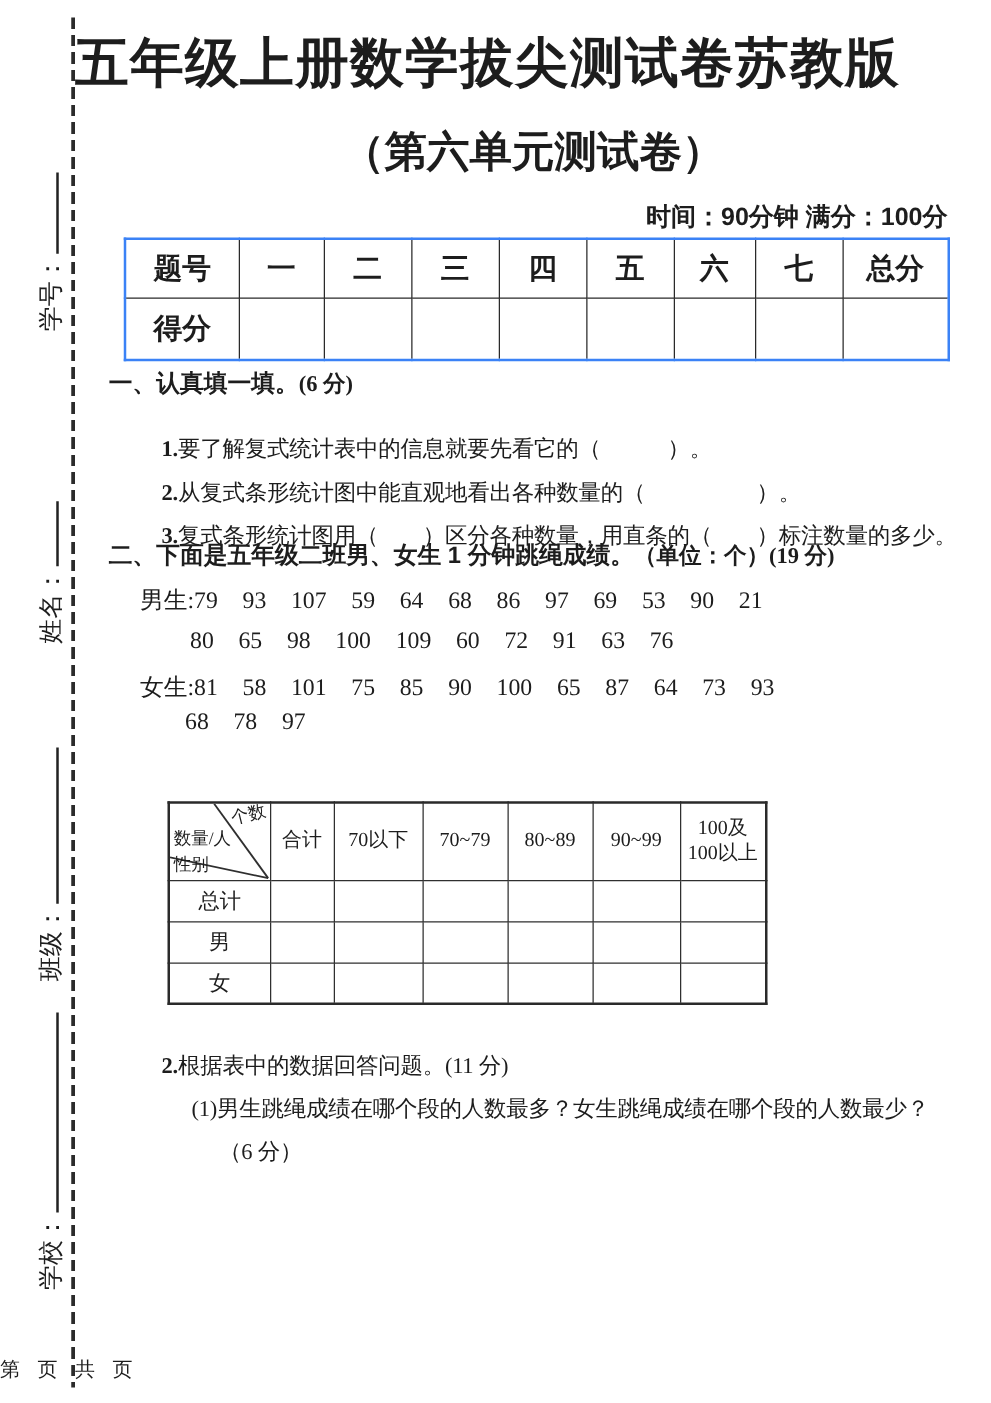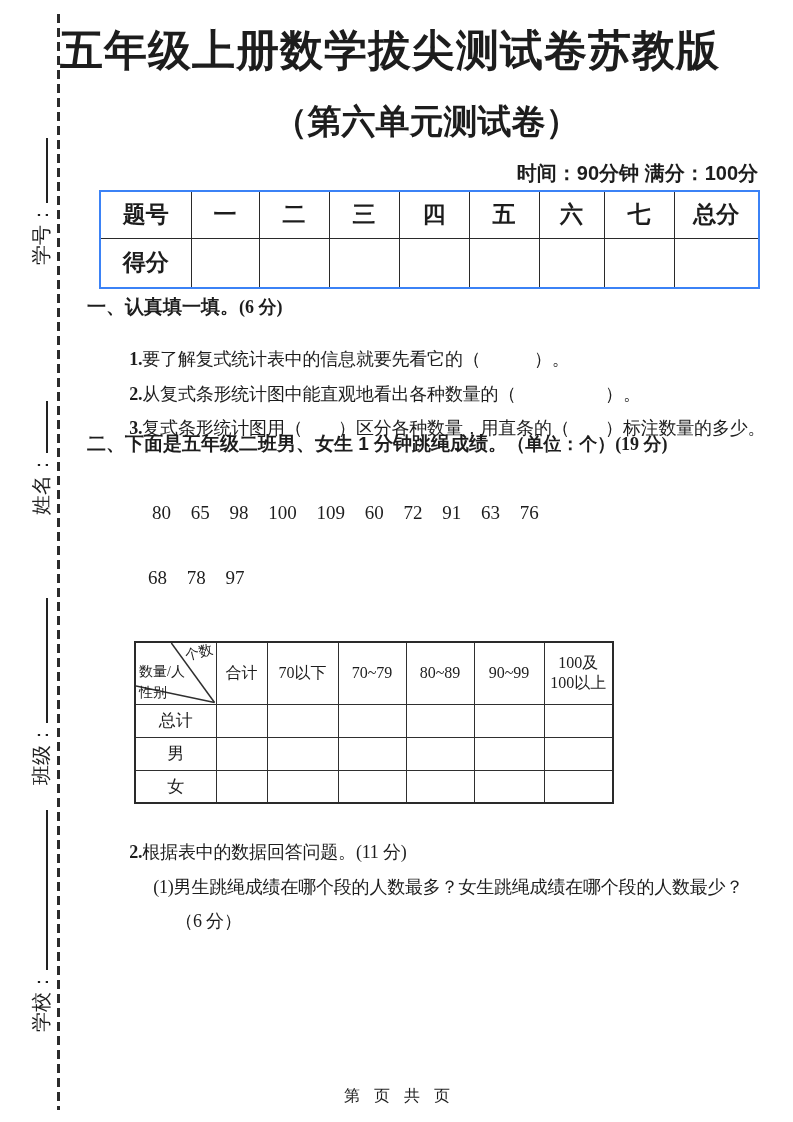--- a/index.html
+++ b/index.html
@@ -109,22 +109,22 @@
   .stats-table tr.d-row td { height: 33px; font-size: 17px; }
   .diag-cell { position: relative; padding: 0 !important; }
   .diag-cell svg { position: absolute; left: 0; top: 0; width: 100%; height: 100%; }
   .diag-top { position: absolute; top: 1px; right: 3px; font-size: 14px; transform: rotate(-14deg); }
   .diag-mid { position: absolute; left: 3px; top: 20px; font-size: 14px; }
   .diag-bot { position: absolute; left: 3px; bottom: 2px; font-size: 14px; }
 
   
   .footer {
     position: absolute; left: 0; top: 1086px; width: 756px;
-    text-align: center;
-    font-size: 16px; word-spacing: 10px; padding-left: 38px;
+    text-align: left;
+    font-size: 16px; word-spacing: 10px;
   }
 </style>
 </head>
 <body>
 
 <div class="page">
 
   <div class="dashed-rule"></div>
 
   <div class="v-field" style="top:265px;">
@@ -192,22 +192,28 @@
     <span class="qnum">2.</span><span>从复式条形统计图中能直观地看出各种数量的（　　　　　）。</span>
   </div>
   <div class="question" style="top:395px;">
     <span class="qnum">3.</span><span>复式条形统计图用（　　）区分各种数量，用直条的（　　）标注数量的多少。</span>
   </div>
 
   <div class="sec-heading" style="top:431px;">
     <span>二、下面是五年级二班男、女生 1 分钟跳绳成绩。</span><span class="note">（单位：个）(19 分)</span>
   </div>
 
+  <div class="data-line" style="left:112px; top:467px;">
+    <span class="dl-label">男生:</span><span class="dl-values">79 93 107 59 64 68 86 97 69 53 90 21</span>
+  </div>
   <div class="data-line" style="left:152px; top:502px;">
     <span class="dl-values">80 65 98 100 109 60 72 91 63 76</span>
+  </div>
+  <div class="data-line" style="left:112px; top:537px;">
+    <span class="dl-label">女生:</span><span class="dl-values">81 58 101 75 85 90 100 65 87 64 73 93</span>
   </div>
   <div class="data-line" style="left:148px; top:567px;">
     <span class="dl-values">68 78 97</span>
   </div>
 
 
   <table class="stats-table">
     <colgroup>
       <col style="width:81px">
         <col style="width:51px">

